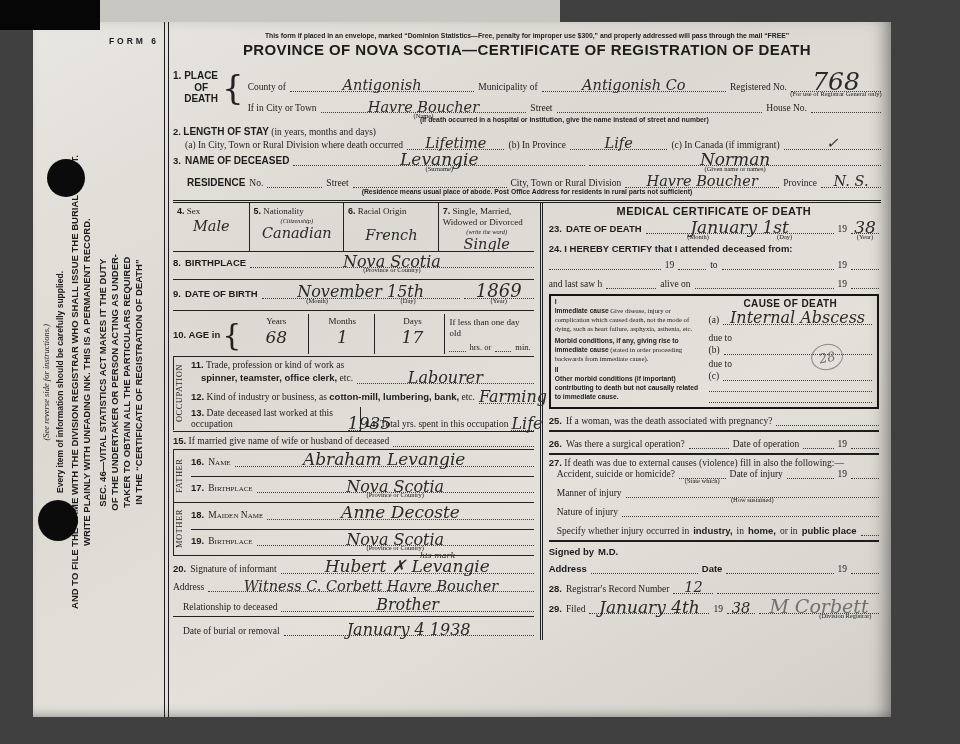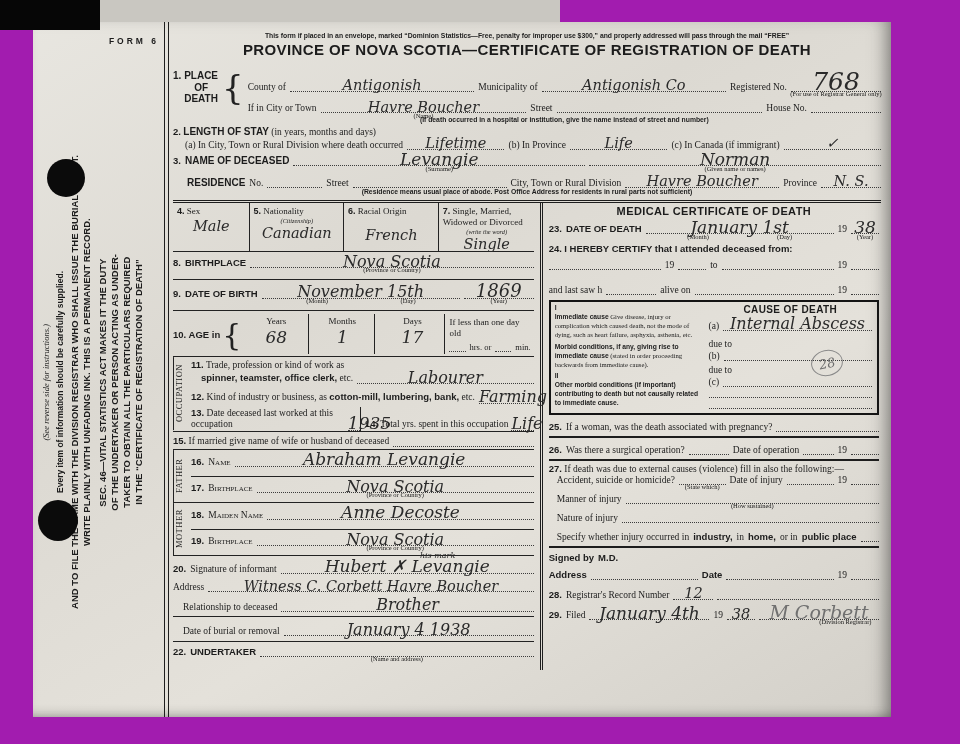--- a/index.html
+++ b/index.html
@@ -1,16 +1,16 @@
 <!DOCTYPE html>
 <html><head>
 <meta charset="utf-8">
 <style>
   html,body{margin:0;padding:0;background:#000;}
-  #canvas{position:relative;width:960px;height:744px;background:#a21caf;overflow:hidden;
+  #canvas{position:relative;width:960px;height:744px;background:#404040;overflow:hidden;
           font-family:"Liberation Serif",serif;color:#1c1c1c;}
   #scan-strip{position:absolute;left:95px;top:0;width:465px;height:24px;background:#c9c7c1;}
   #paper{position:absolute;left:33px;top:22px;width:858px;height:695px;
          background:linear-gradient(150deg,#e8e6e0 0%,#dcd9d2 35%,#e4e1da 65%,#d3d0c9 100%);
          box-shadow:inset -14px 0 18px -10px rgba(40,40,40,.55), inset 0 -8px 12px -8px rgba(40,40,40,.4);}
   #tl-notch{position:absolute;left:0;top:0;width:100px;height:30px;background:#060606;}
 
   
   #sidebar{position:absolute;left:0;top:0;width:130px;height:100%;}
   .form-no{position:absolute;top:14px;right:4px;font-family:"Liberation Sans",sans-serif;
@@ -316,27 +316,20 @@
             </div>
           </div>
 
           <div style="border-top:1px solid #222;margin-top:4px;">
             <div class="row">
               <span class="lbl" style="padding-left:10px;">Date of burial or removal</span>
               <span class="fill"><span class="hw" style="font-size:16px;">January 4   1938</span></span>
             </div>
           </div>
 
-          <div style="border-top:1px solid #222;margin-top:5px;">
-            <div class="row subpad" style="margin-top:4px;">
-              <span class="b">22.</span>
-              <span class="b">UNDERTAKER</span>
-              <span class="fill"><span class="hw"></span><span class="subnote">(Name and address)</span></span>
-            </div>
-          </div>
         </div>
 
         <div id="col-r">
           <div class="med-title">MEDICAL CERTIFICATE OF DEATH</div>
 
           <div class="row subpad" style="margin-top:3px;">
             <span class="b">23.</span>
             <span class="b">DATE OF DEATH</span>
             <span class="fill"><span class="hw" style="font-size:17px;">January 1st</span><span class="subnote sn-l">(Month)</span><span class="subnote sn-r">(Day)</span></span>
             <span class="lbl">19</span>
@@ -347,21 +340,21 @@
             <div><span class="b">24.</span> <span class="b">I HEREBY CERTIFY that I attended deceased from:</span></div>
             <div class="row">
               <span class="fill"></span>
               <span class="lbl">19</span>
               <span class="fill fill-sm"></span>
               <span class="lbl">to</span>
               <span class="fill"></span>
               <span class="lbl">19</span>
               <span class="fill fill-sm"></span>
             </div>
-            <div class="row" style="margin-top:15px;">
+            <div class="row" style="margin-top:9px;">
               <span class="lbl">and last saw h</span>
               <span class="fill" style="flex:0 0 50px;"></span>
               <span class="lbl">alive on</span>
               <span class="fill"></span>
               <span class="lbl">19</span>
               <span class="fill fill-sm"></span>
             </div>
           </div>
 
           <div id="cause-box">

